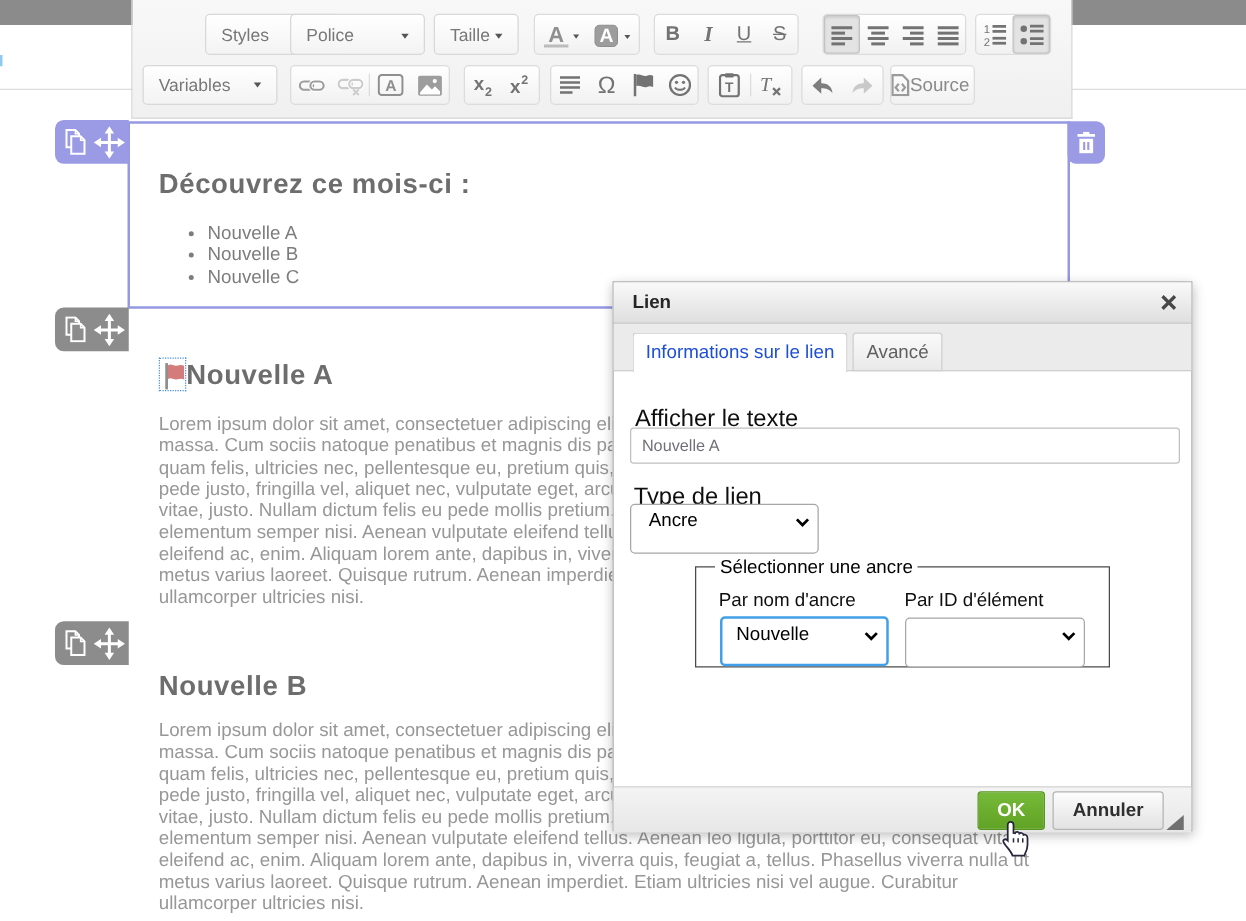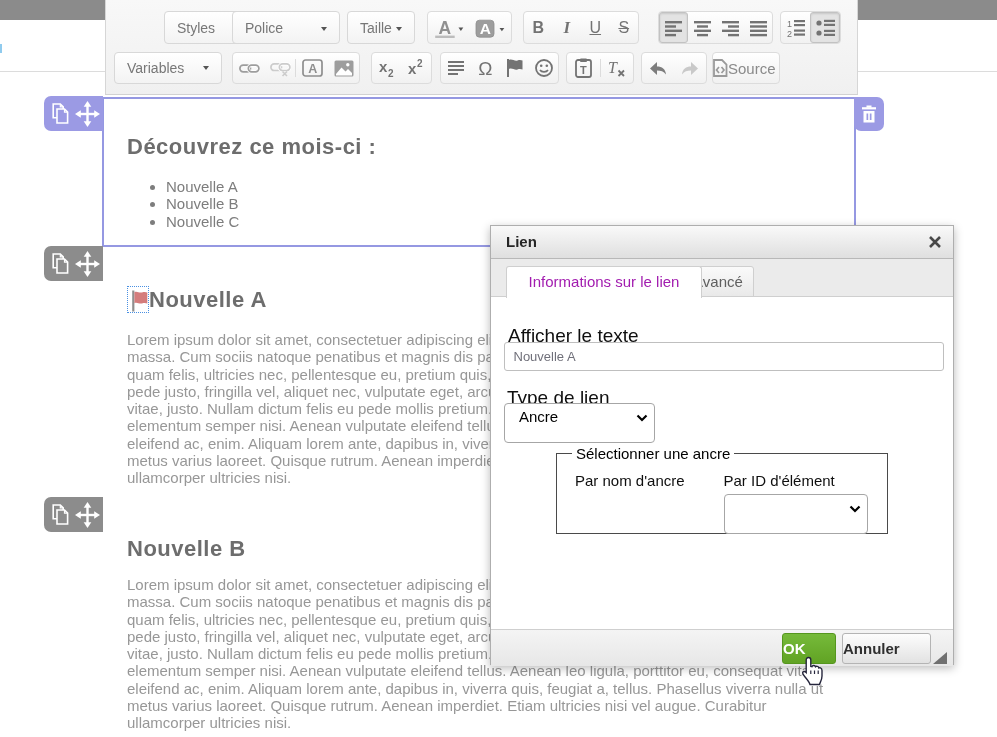--- a/index.html
+++ b/index.html
@@ -49,37 +49,37 @@
   
   #dlg { left:490px; top:225px; width:464px; height:440px; background:#fff;
     border:1px solid #aeaeae; box-shadow:0 3px 9px rgba(0,0,0,.28); }
   #dtitle { position:absolute; left:0; top:0; width:100%; height:33px;
     background:linear-gradient(#f9f9f9,#dfdfdf); border-bottom:1px solid #b8b8b8; }
   #dtitle b { position:absolute; left:15px; top:7px; font-size:15px; color:#262626; }
   #dclose { position:absolute; right:11px; top:9px; width:14px; height:14px; }
   #tabstrip { position:absolute; left:0; top:33px; width:100%; height:38px; background:#ebebeb;
     border-bottom:1px solid #cfcfcf; }
   .tab { position:absolute; top:40px; height:32px; font-size:15px; line-height:30px; text-align:center; }
-  #tab1 { left:15px; width:196px; background:#fff; border:1px solid #cfcfcf; border-bottom:none;
-    border-radius:3px 3px 0 0; color:#a21caf; z-index:2; }
+  #tab1 { left:15px; width:172px; background:#fff; border:1px solid #cfcfcf; border-bottom:none;
+    border-radius:3px 3px 0 0; color:#1d4ed8; z-index:2; }
   #tab2 { left:191px; width:72px; height:31px; background:linear-gradient(#fafafa,#e9e9e9);
     border:1px solid #cfcfcf; border-radius:3px 3px 0 0; color:#5f5f5f; }
   .dlabel { position:absolute; font-size:19px; color:#0f0f0f; }
   #dinput { position:absolute; left:13px; top:116px; width:440px; height:29px;
     border:1px solid #bfbfbf; border-radius:3px; background:#fff; }
   #dinput span { position:absolute; left:8.5px; top:6px; font-size:13px; color:#70707a; }
   .sel { position:absolute; height:40px; border:1px solid #a6a6a6; border-radius:4px; background:#fff; }
   .sel .stext { position:absolute; left:12px; top:3.5px; font-size:15px; color:#000; }
   .sel svg { position:absolute; right:6px; top:10px; }
   #fs { position:absolute; left:65px; top:227px; width:332px; height:81px; border:1px solid #4a4a4a; }
   #legend { position:absolute; left:81px; top:219.5px; font-size:15px; color:#000; background:#fff; padding:0 4px; line-height:15px; }
   #dfooter { position:absolute; left:0; top:403px; width:100%; height:37px;
     background:linear-gradient(#f4f4f4,#e7e7e7); border-top:1px solid #cfcfcf; }
   .fbtn { position:absolute; top:407px; height:31px; border-radius:3px; font-size:15px; font-weight:bold;
-    text-align:left; line-height:29px; }
+    text-align:center; line-height:29px; }
   #okbtn { left:291px; width:54px; background:linear-gradient(#76ba3a,#61a324);
     border:1px solid #55961e; color:#fff; }
   #anbtn { left:351px; width:89px; background:linear-gradient(#fdfdfd,#e2e2e2);
     border:1px solid #b4b4b4; color:#2f2f2f; }
   #resz { position:absolute; right:6px; top:426px; width:0; height:0;
     border-left:14px solid transparent; border-bottom:12px solid #707070; }
 </style>
 </head>
 <body>
 <div class="abs" id="graybar"></div>
@@ -400,20 +400,26 @@
     <span class="stext" style="left:14px;">Ancre</span>
     <svg width="12" height="8" viewBox="0 0 12 8">
         <path d="M1.5 1.5 L6 6 L10.5 1.5" stroke="#000" stroke-width="2.2" fill="none"></path>
       </svg>
   </div>
 
   <div id="fs"></div>
   <div id="legend">Sélectionner une ancre</div>
   <div class="dlabel" style="left:84px; top:246px; font-size:15px;">Par nom d'ancre</div>
   <div class="dlabel" style="left:232.5px; top:246px; font-size:15px;">Par ID d'élément</div>
+  <div class="sel" style="left:85px; top:267px; width:135px; border:2px solid #42a0e8;">
+    <span class="stext" style="left:11px; top:3.5px;">Nouvelle</span>
+    <svg width="12" height="8" viewBox="0 0 12 8">
+        <path d="M1.5 1.5 L6 6 L10.5 1.5" stroke="#000" stroke-width="2.2" fill="none"></path>
+      </svg>
+  </div>
   <div class="sel" style="left:233px; top:268px; width:144px;">
     <svg width="12" height="8" viewBox="0 0 12 8">
         <path d="M1.5 1.5 L6 6 L10.5 1.5" stroke="#000" stroke-width="2.2" fill="none"></path>
       </svg>
   </div>
 
   <div id="dfooter"></div>
   <div class="fbtn" id="okbtn">OK</div>
   <div class="fbtn" id="anbtn">Annuler</div>
   <div id="resz"></div>

